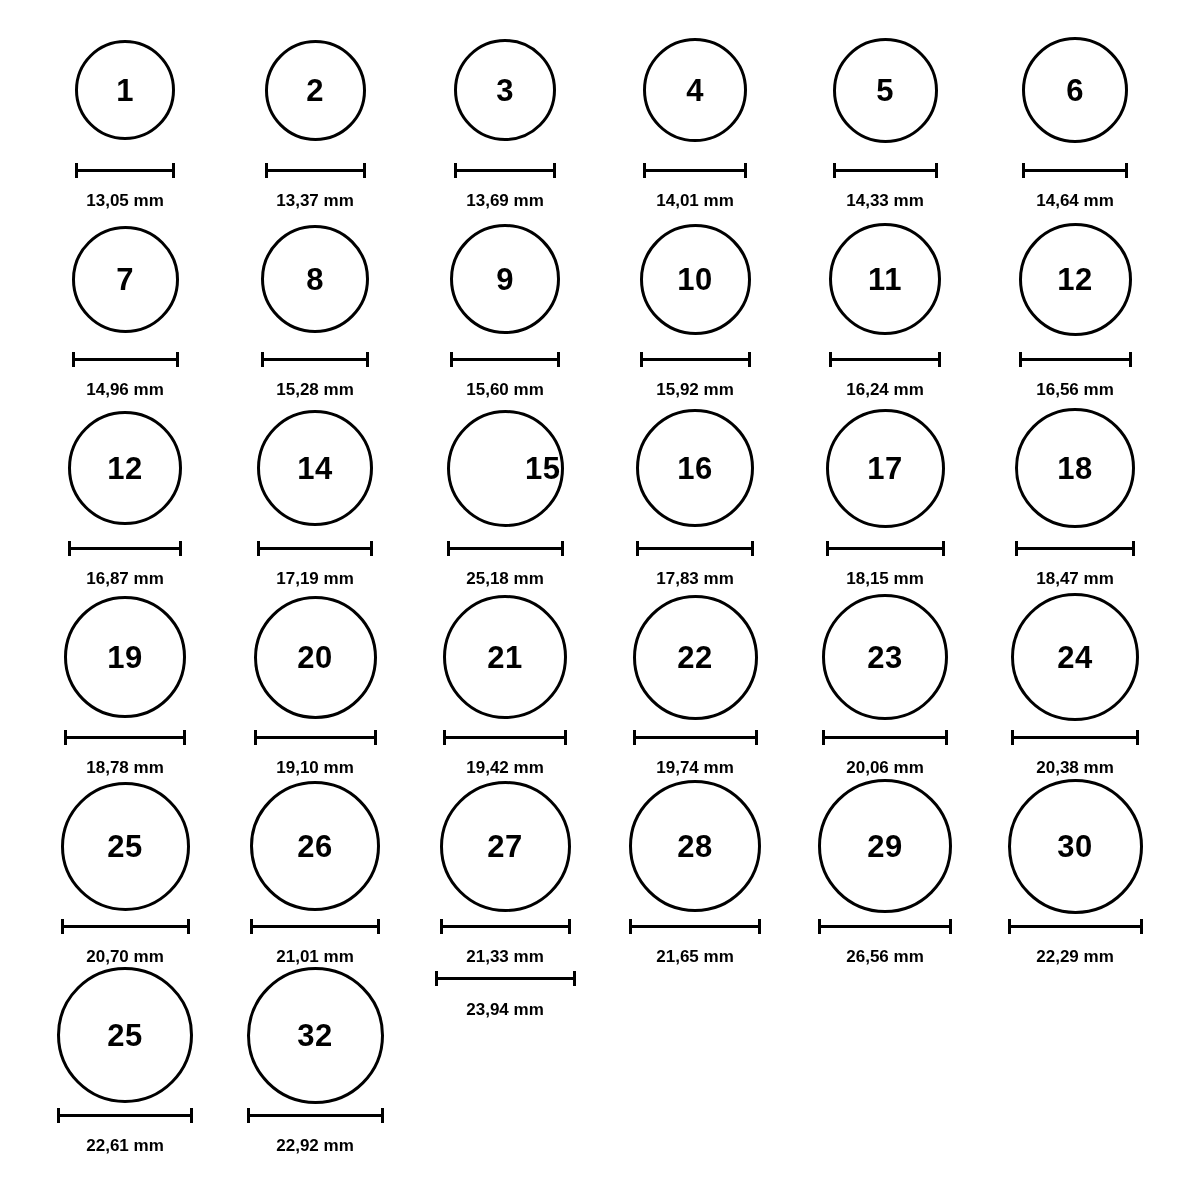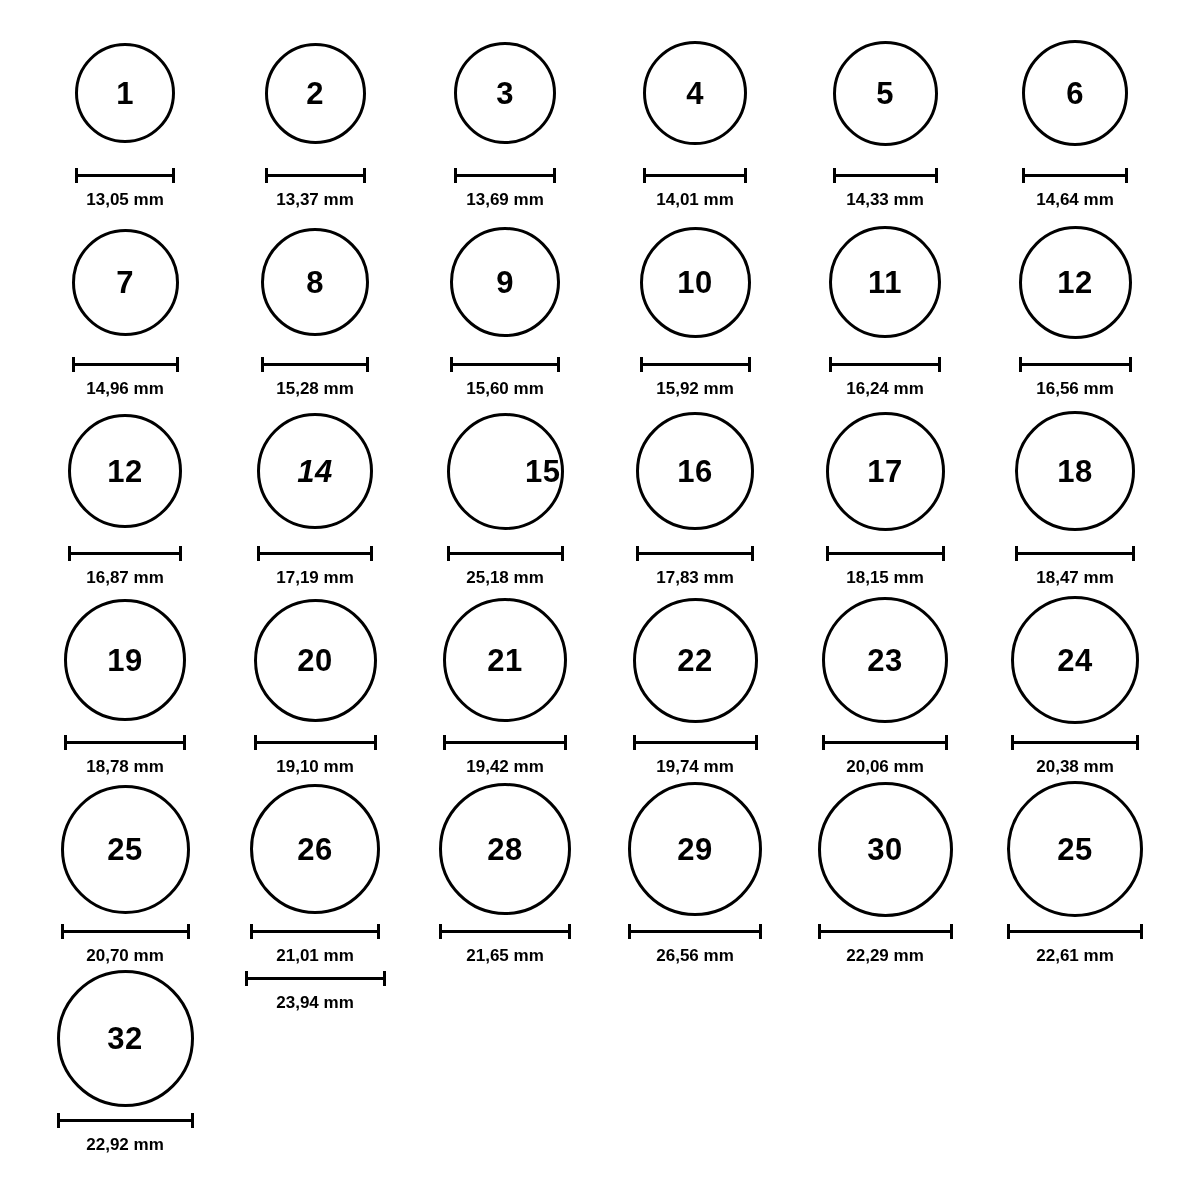--- a/index.html
+++ b/index.html
@@ -75,21 +75,21 @@
     width: 3px;
     height: 15px;
     background: #000000;
   }
   .measure .cap.left { left: 0; }
   .measure .cap.right { right: 0; }
   .mm-label {
     font-weight: bold;
     font-size: 17px;
     letter-spacing: 0px;
-    margin-top: 8px;
+    margin-top: 15px;
     white-space: nowrap;
   }
 </style>
 </head>
 <body>
 
 <div id="chart">
   <div class="grid">
       <div class="cell">
         <div class="ring-wrap">
@@ -255,21 +255,21 @@
         </div>
         <div class="measure" style="width: 114px;">
           <div class="bar"></div>
           <div class="cap left"></div>
           <div class="cap right"></div>
         </div>
         <div class="mm-label">16,87 mm</div>
       </div>
       <div class="cell">
         <div class="ring-wrap">
-          <div class="ring" style="width: 116px; height: 116px; font-style: italic;">
+          <div class="ring" style="width: 116px; height: 116px;">
             <span class="ring-num">14</span>
           </div>
         </div>
         <div class="measure" style="width: 116px;">
           <div class="bar"></div>
           <div class="cap left"></div>
           <div class="cap right"></div>
         </div>
         <div class="mm-label">17,19 mm</div>
       </div>
@@ -421,20 +421,33 @@
           <div class="ring" style="width: 130px; height: 130px;">
             <span class="ring-num">26</span>
           </div>
         </div>
         <div class="measure" style="width: 130px;">
           <div class="bar"></div>
           <div class="cap left"></div>
           <div class="cap right"></div>
         </div>
         <div class="mm-label">21,01 mm</div>
+      </div>
+      <div class="cell">
+        <div class="ring-wrap">
+          <div class="ring" style="width: 131px; height: 131px;">
+            <span class="ring-num">27</span>
+          </div>
+        </div>
+        <div class="measure" style="width: 131px;">
+          <div class="bar"></div>
+          <div class="cap left"></div>
+          <div class="cap right"></div>
+        </div>
+        <div class="mm-label">21,33 mm</div>
       </div>
       <div class="cell">
         <div class="ring-wrap">
           <div class="ring" style="width: 132px; height: 132px;">
             <span class="ring-num">28</span>
           </div>
         </div>
         <div class="measure" style="width: 132px;">
           <div class="bar"></div>
           <div class="cap left"></div>

